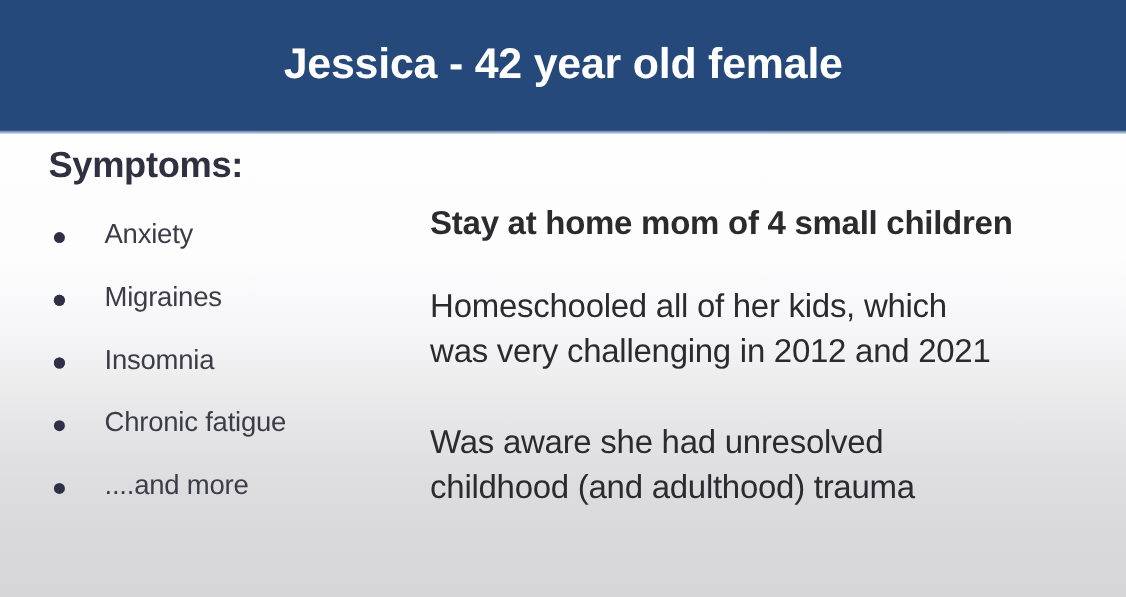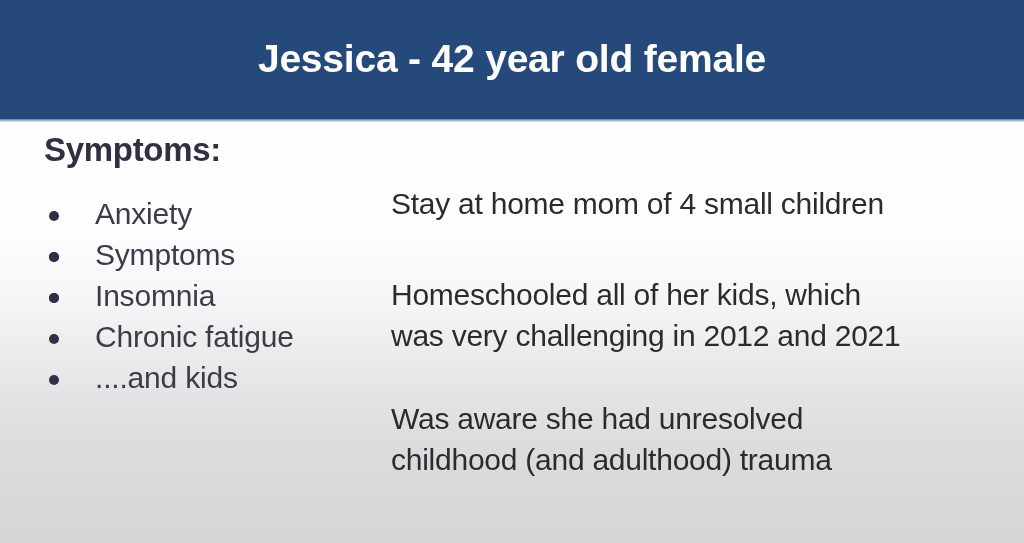--- a/index.html
+++ b/index.html
@@ -82,25 +82,26 @@
   }
   #symptoms-list {
     list-style: none;
     margin: 0;
     padding: 0;
     margin-top: 22px;
   }
   #symptoms-list li {
     position: relative;
     padding-left: 51px;
-    font-size: 30px;
+    font-size: 25px;
     line-height: 41px;
     color: #3c3c48;
     letter-spacing: -0.2px;
     white-space: nowrap;
+    margin-top: 16px;
   }
   #symptoms-list li .bullet-dot {
     position: absolute;
     left: 5px;
     top: 18px;
     width: 10px;
     height: 10px;
     border-radius: 50%;
     background: #2f3046;
   }
@@ -115,21 +116,21 @@
   #right-column .note {
     font-size: 30px;
     line-height: 41px;
     color: #2b2b2e;
     letter-spacing: -0.25px;
   }
   #right-column .note .note-line {
     display: block;
     white-space: nowrap;
   }
-  #note-0 { margin-bottom: 50px; }
+  #note-0 { margin-bottom: 34px; font-weight: bold; }
   #note-1 { margin-bottom: 42px; margin-top: 25px; }
   #note-2 { margin-bottom: 4px; }
 </style>
 </head>
 <body>
 
 <div id="slide">
 
   <div id="header-banner">
     <div id="header-title">Jessica - 42 year old female</div>
@@ -142,36 +143,36 @@
     <ul id="symptoms-list">
       <li>
         <span class="bullet-dot"></span>
         <span>Anxiety</span>
       </li>
       <li>
         <span class="bullet-dot"></span>
       </li>
       <li>
         <span class="bullet-dot"></span>
-        <span>Symptoms</span>
+        <span>Migraines</span>
       </li>
       <li>
         <span class="bullet-dot"></span>
       </li>
       <li>
         <span class="bullet-dot"></span>
         <span>Insomnia</span>
       </li>
       <li>
         <span class="bullet-dot"></span>
         <span>Chronic fatigue</span>
       </li>
       <li>
         <span class="bullet-dot"></span>
-        <span>....and kids</span>
+        <span>....and more</span>
       </li>
     </ul>
   </div>
 
   <div id="right-column">
 
     <div class="note" id="note-0">
       <span class="note-line">Stay at home mom of 4 small children</span>
     </div>
 

